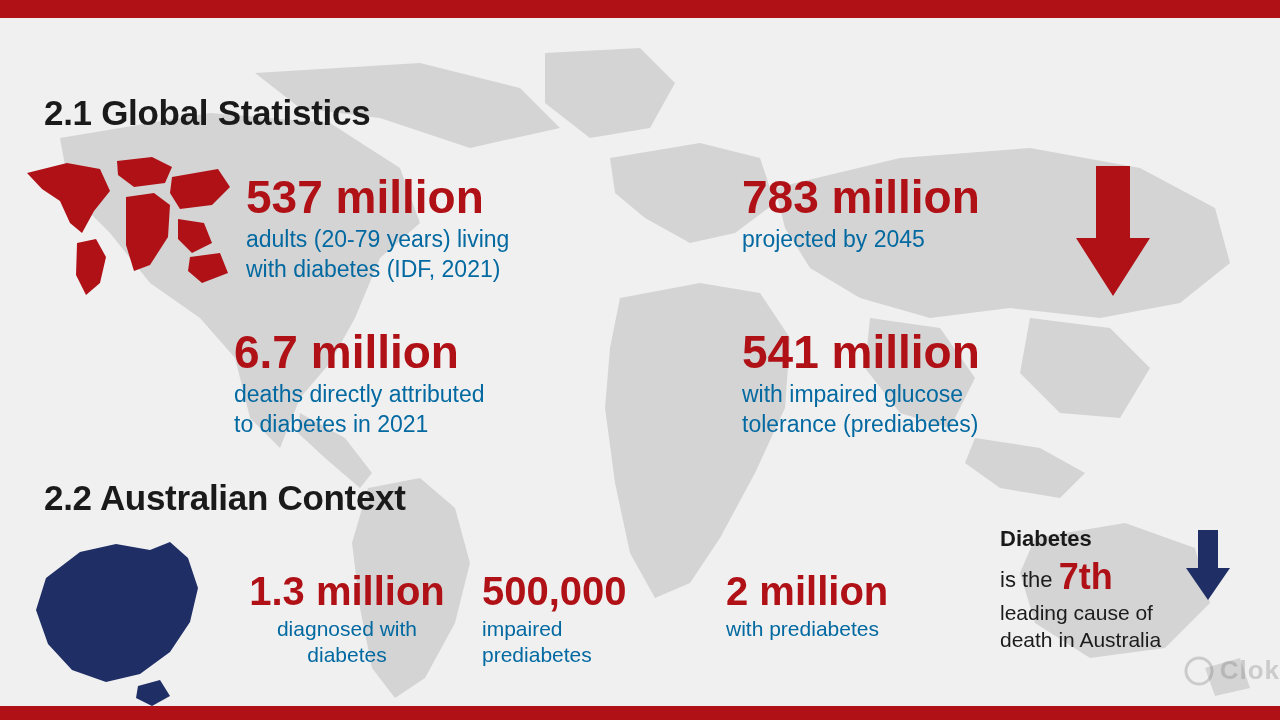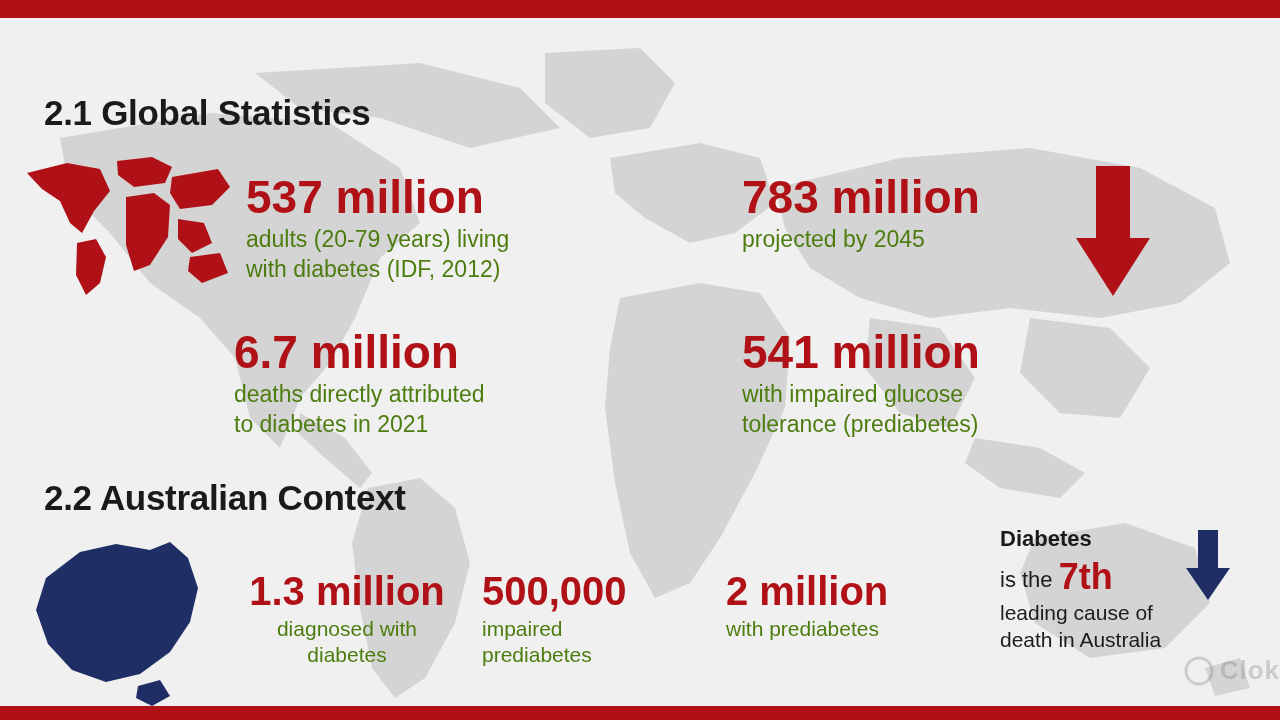--- a/index.html
+++ b/index.html
@@ -51,21 +51,21 @@
   .stat { position: absolute; }
   .stat .big {
     font-size: 46px;
     font-weight: bold;
     color: #b01116;
     line-height: 1.05;
     white-space: nowrap;
   }
   .stat .desc {
     font-size: 23px;
-    color: #4d7c0f;
+    color: #0369a1;
     line-height: 1.28;
     margin-top: 4px;
   }
 
   
   #stat-537 { top: 155px; left: 246px; }
   #stat-783 { top: 155px; left: 742px; }
   #stat-67  { top: 310px; left: 234px; }
   #stat-541 { top: 310px; left: 742px; }
 
@@ -187,21 +187,21 @@
           <path d="M156 66 L182 70 L190 90 L170 100 L156 86 Z"></path>
           <path d="M168 104 L198 100 L206 120 L180 130 L166 118 Z"></path>
         </g>
       </svg>
     </div>
 
     <div class="stat" id="stat-537">
       <div class="big">537 million</div>
       <div class="desc">
         <div>adults (20-79 years) living</div>
-        <div>with diabetes (IDF, 2012)</div>
+        <div>with diabetes (IDF, 2021)</div>
       </div>
     </div>
 
     <div class="stat" id="stat-783">
       <div class="big">783 million</div>
       <div class="desc">
         <div>projected by 2045</div>
       </div>
     </div>
 

